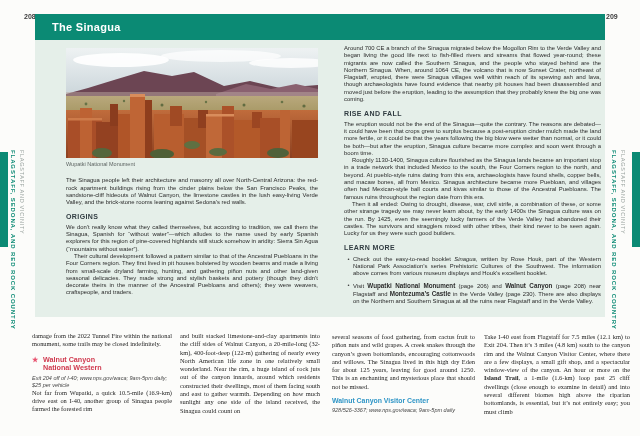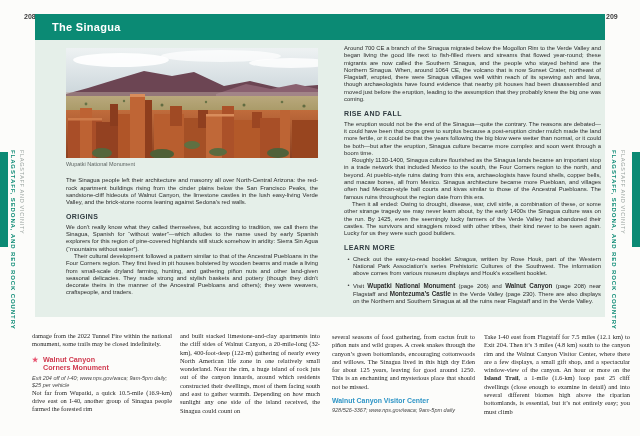--- a/index.html
+++ b/index.html
@@ -175,21 +175,21 @@
         <p><span>Visit </span><span class="bseg-b">Wupatki National Monument</span><span> (page 206) and </span><span class="bseg-b">Walnut Canyon</span><span> (page 208) near Flagstaff and </span><span class="bseg-b">Montezuma’s Castle</span><span> in the Verde Valley (page 230). There are also displays on the Northern and Southern Sinagua at all the ruins near Flagstaff and in the Verde Valley.</span></p>
       </div>
     </div>
   </div>
 
   <div class="col col1">
     <p>damage from the 2022 Tunnel Fire within the national monument, some trails may be closed indefinitely.</p>
     <div class="listing-head">
       <span class="star">★</span>
       <div>Walnut Canyon</div>
-      <div>Corners Monument</div>
+      <div>National Western</div>
     </div>
     <p class="details">Exit 204 off of I-40; www.nps.gov/waca; 9am-5pm daily; $25 per vehicle</p>
     <p>Not far from Wupatki, a quick 10.5-mile (16.9-km) drive east on I-40, another group of Sinagua people farmed the forested rim</p>
   </div>
 
   <div class="col col2">
     <p>and built stacked limestone-and-clay apartments into the cliff sides of Walnut Canyon, a 20-mile-long (32-km), 400-foot-deep (122-m) gathering of nearly every North American life zone in one relatively small wonderland. Near the rim, a huge island of rock juts out of the canyon innards, around which residents constructed their dwellings, most of them facing south and east to gather warmth. Depending on how much sunlight any one side of the island received, the Sinagua could count on</p>
   </div>
 
   <div class="col col3">

